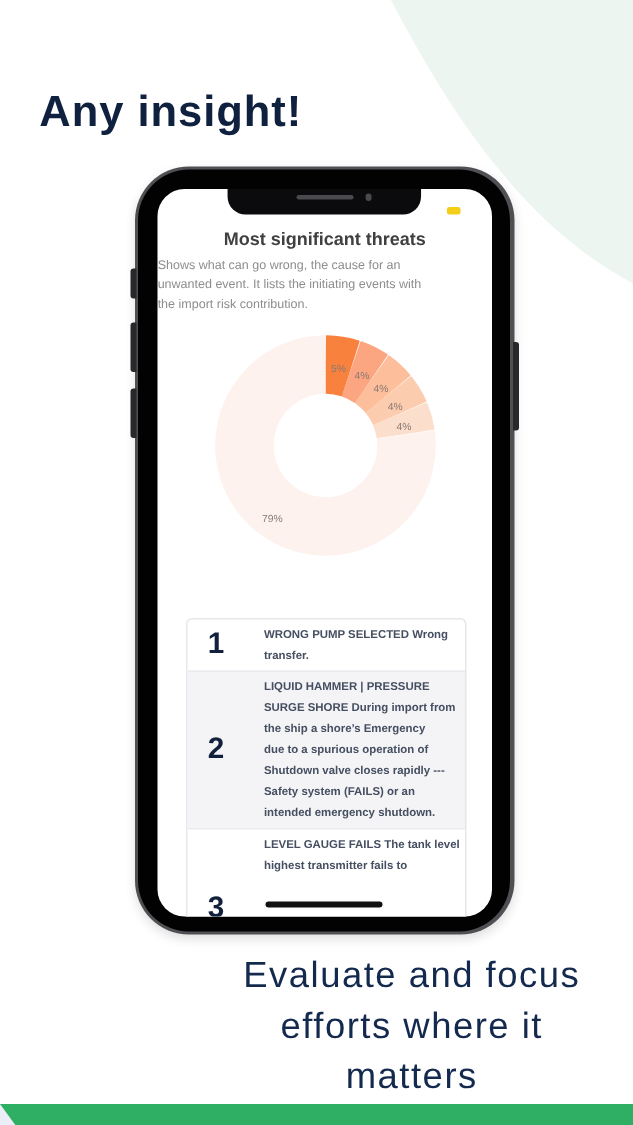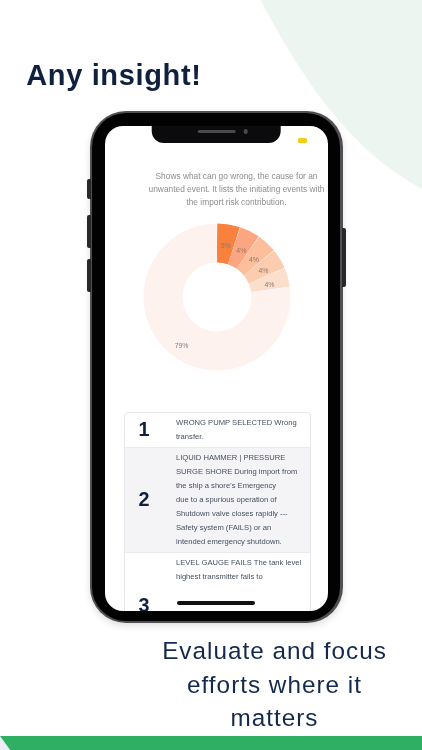--- a/index.html
+++ b/index.html
@@ -37,35 +37,35 @@
   .sidebtn { position:absolute; background:#28282b; z-index:1; }
   .btn-mute { left:-2.6px; top:68px; width:3.6px; height:19.5px; border-radius:2px 0 0 2px;}
   .btn-up   { left:-2.8px; top:104px; width:3.8px; height:33px; border-radius:2px 0 0 2px;}
   .btn-dn   { left:-2.8px; top:148px; width:3.8px; height:33px; border-radius:2px 0 0 2px;}
   .btn-pwr  { right:-3.0px; top:117px; width:4.0px; height:59px; border-radius:0 2px 2px 0;}
 
   
   .scr-inner { position:absolute; left:0; top:0; width:222.8px; height:485px; }
   .card-title { position:absolute; left:0; right:0; top:26px; text-align:center;
                 font-size:12px; font-weight:bold; color:#404040; letter-spacing:0px;}
-  .card-desc { position:absolute; left:0; right:0; top:44px; text-align:center;
-               font-size:8.35px; color:#8d8d8d; line-height:13.05px; white-space:nowrap;margin-left:40px;}
+  .card-desc { position:absolute; left:0; right:0; top:44px; text-align:left;
+               font-size:8.35px; color:#8d8d8d; line-height:13.05px; white-space:nowrap;}
   .yellow-badge { position:absolute; left:192.5px; top:11.6px; width:9.1px; height:5.2px; background:#f5ce1a; border-radius:1.5px;}
   .donut { position:absolute; left:22.9px; top:82px; width:178px; height:178px;}
 
   .threats { position:absolute; left:18.6px; top:286px; width:187.2px;
              border:1px solid #e7e7eb; border-radius:4px; overflow:hidden; background:#fff;}
   .trow { display:flex; align-items:center; padding:3px 0; }
   .trow + .trow { border-top:1px solid #ebebef; }
   .trow.alt { background:#f4f4f6; }
   .trow:last-child { min-height:106px; align-items:stretch; }
   .trow:last-child .trank { display:flex; align-items:center; justify-content:center; }
   .trank { width:38.6px; flex:0 0 38.6px; text-align:center; font-size:19.8px; font-weight:bold; color:#11203c;
            font-family:"Liberation Sans", sans-serif; line-height:1;}
-  .ttext { flex:0 0 130px; width:130px; margin-left:12.7px; font-size:7.62px; line-height:14.05px; color:#454f61; white-space:nowrap;}
+  .ttext { flex:0 0 130px; width:130px; margin-left:12.7px; font-size:7.62px; line-height:14.05px; color:#454f61; white-space:nowrap;font-weight:bold;}
   .tline { white-space:nowrap; }
 </style>
 </head>
 <body>
 
 <div id="blob">
   <svg width="422" height="750" viewBox="0 0 422 750">
     <path d="M260.6 0 C299 72.8 346.8 148.9 422 189 L422 0 Z" fill="#edf5f0"></path>
   </svg>
 </div>
@@ -77,20 +77,21 @@
     <div class="sidebtn btn-dn"></div>
     <div class="sidebtn btn-pwr"></div>
     <div class="phone-frame"></div>
     <div class="phone-screen">
       <div class="notch">
         <div class="speaker"></div>
         <div class="camera"></div>
       </div>
       <div class="scr-inner">
         <div class="yellow-badge"></div>
+        <div class="card-title">Most significant threats</div>
         <div class="card-desc" id="carddesc">
             <div>Shows what can go wrong, the cause for an</div>
             <div>unwanted event. It lists the initiating events with</div>
             <div>the import risk contribution.</div>
           </div>
         <div class="donut" id="donut">
             <svg width="178" height="178" viewBox="0 0 178 178">
               <path d="M89.84088103704994 16.004843180649786 A73 73 0 0 1 111.1944134475608 19.45571186848821 L99.64115713239217 55.65684815612448 A35 35 0 0 0 89.40316214105134 54.00232207291428 Z" fill="#F8813E" stroke="#F8813E" stroke-width="1.1" stroke-linejoin="round"></path>
               <path d="M112.79056734887983 19.985444251097192 A73 73 0 0 1 129.90554363645455 28.537313160874888 L108.61224694898506 60.01104055658385 A35 35 0 0 0 100.40643640014787 55.91082943545756 Z" fill="#FCA681" stroke="#FCA681" stroke-width="1.1" stroke-linejoin="round"></path>
               <path d="M131.28752558101553 29.495670911815537 A73 73 0 0 1 145.00305608251688 42.17417689545148 L115.8507803135355 66.54926289507948 A35 35 0 0 0 109.27484103199376 60.4705271495006 Z" fill="#FCBE9B" stroke="#FCBE9B" stroke-width="1.1" stroke-linejoin="round"></path>

